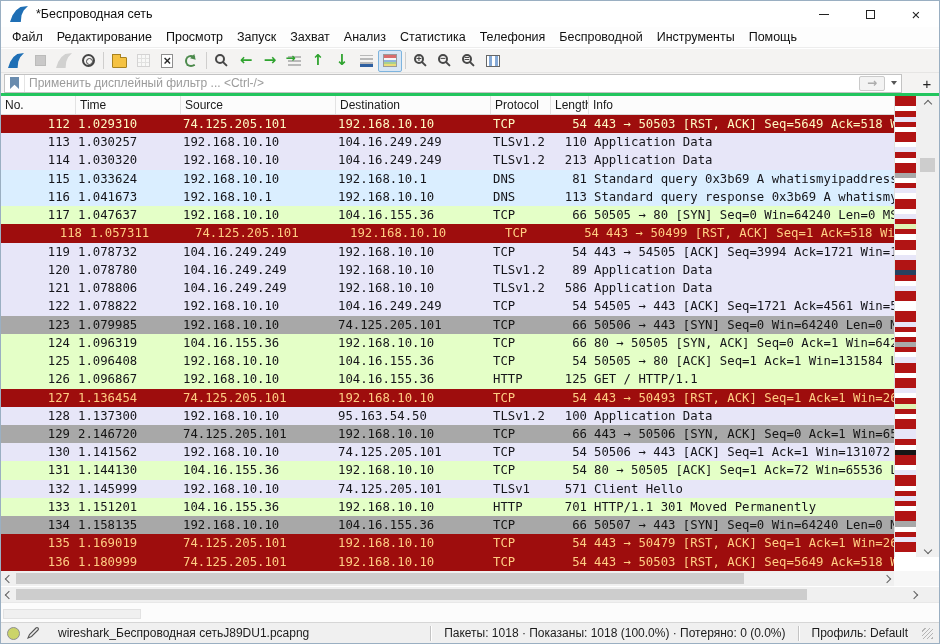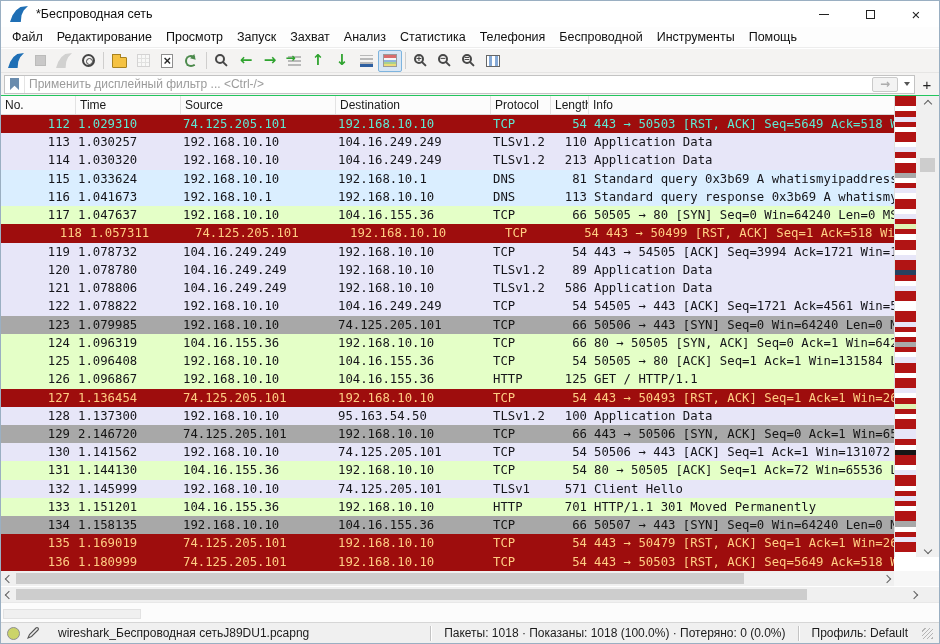--- a/index.html
+++ b/index.html
@@ -43,21 +43,21 @@
   .ic-mag::after{content:'';position:absolute;width:6px;height:2px;background:#474747;right:-5px;bottom:-3px;transform:rotate(45deg);border-radius:1px}
   .ic-mag .sign{position:absolute;left:-1px;top:-3px;width:8px;text-align:center;font-size:9px;font-weight:700;color:#474747;font-family:"DejaVu Sans Mono",monospace}
   .ic-arrow{font-size:15px;font-weight:700;color:#2FA32F;line-height:1;font-family:"DejaVu Sans",sans-serif}
   .ic-goto{width:13px;height:11px;background:repeating-linear-gradient(0deg,#B9B9B9 0 2px,transparent 2px 4px)}
   .ic-goto::after{content:'→';position:absolute;left:-2px;top:-4px;font-weight:700;color:#2FA32F;font-size:12px;font-family:"DejaVu Sans",sans-serif}
   .ic-autoscroll{width:13px;height:12px;background:repeating-linear-gradient(0deg,#B9B9B9 0 2px,transparent 2px 4px);border-bottom:3px solid #2F5FA0}
   .ic-colorize{width:14px;height:13px;border:1px solid #9A9A9A;background:linear-gradient(180deg,#D96C6C 0 3px,#F7F7F7 3px 5px,#8FB4DC 5px 7px,#A9D18E 7px 9px,#EBDC76 9px 13px)}
   .ic-columns{width:14px;height:12px;border:1px solid #666;background:linear-gradient(90deg,#FFF 0 2px,#85A9D6 2px 5px,#FFF 5px 8px,#85A9D6 8px 11px,#FFF 11px 14px)}
 
   
-  .filterbar{position:absolute;top:72px;left:0;right:0;height:23px;background:#F4F3F2;display:flex;align-items:center;padding:1px 3px;gap:3px;border-bottom:1px solid #22c55e}
+  .filterbar{position:absolute;top:72px;left:0;right:0;height:23px;background:#F4F3F2;display:flex;align-items:center;padding:1px 3px;gap:16px;border-bottom:3px solid #22c55e}
   .filter-input-wrap{flex:1;height:19px;background:#fff;border:1px solid #C3C3C3;display:flex;align-items:center}
   .bookmark-btn{width:20px;height:17px;border:none;background:#fff;border-right:1px solid #E4E4E4;display:flex;align-items:center;justify-content:center}
   .bookmark-glyph{width:9px;height:12px;background:#6A8CAE;clip-path:polygon(0 0,100% 0,100% 100%,50% 65%,0 100%)}
   input.filter{flex:1;border:none;outline:none;font-size:12px;color:#111;background:transparent;padding:0 4px;font-family:"Liberation Sans",sans-serif}
   input.filter::placeholder{color:#9B9B9B}
   .apply-btn{width:26px;height:15px;border:1px solid #CACACA;background:#F3F3F3;display:flex;align-items:center;justify-content:center;border-radius:2px;margin-right:2px}
   .apply-glyph{color:#ACACAC;font-weight:700;font-size:12px;line-height:1;font-family:"DejaVu Sans",sans-serif}
   .caret-btn{width:14px;height:17px;border:none;background:#fff;display:flex;align-items:center;justify-content:center}
   .caret-glyph{width:0;height:0;border-left:3.5px solid transparent;border-right:3.5px solid transparent;border-top:4px solid #555}
   .plus-btn{width:18px;height:18px;border:none;background:transparent;font-size:15px;color:#222;display:flex;align-items:center;justify-content:center}
@@ -239,21 +239,21 @@
   <div class="pkt-header">
       <div class="hcell hc0">No.</div>
       <div class="hcell hc1">Time</div>
       <div class="hcell hc2">Source</div>
       <div class="hcell hc3">Destination</div>
       <div class="hcell hc4">Protocol</div>
       <div class="hcell hc5">Length</div>
       <div class="hcell hc6">Info</div>
     </div>
   <div class="pkt-rows">
-      <div class="prow" style="background: rgb(158, 13, 13); color: #5eead4;">
+      <div class="prow" style="background: rgb(158, 13, 13); color: #fef9c3;">
         <span class="c c-no">112</span>
         <span class="c c-time">1.029310</span>
         <span class="c c-src">74.125.205.101</span>
         <span class="c c-dst">192.168.10.10</span>
         <span class="c c-proto">TCP</span>
         <span class="c c-len">54</span>
         <span class="c c-info">443 → 50503 [RST, ACK] Seq=5649 Ack=518 W</span>
       </div>
       <div class="prow" style="background: rgb(231, 230, 248); color: rgb(21, 21, 26);">
         <span class="c c-no">113</span>

